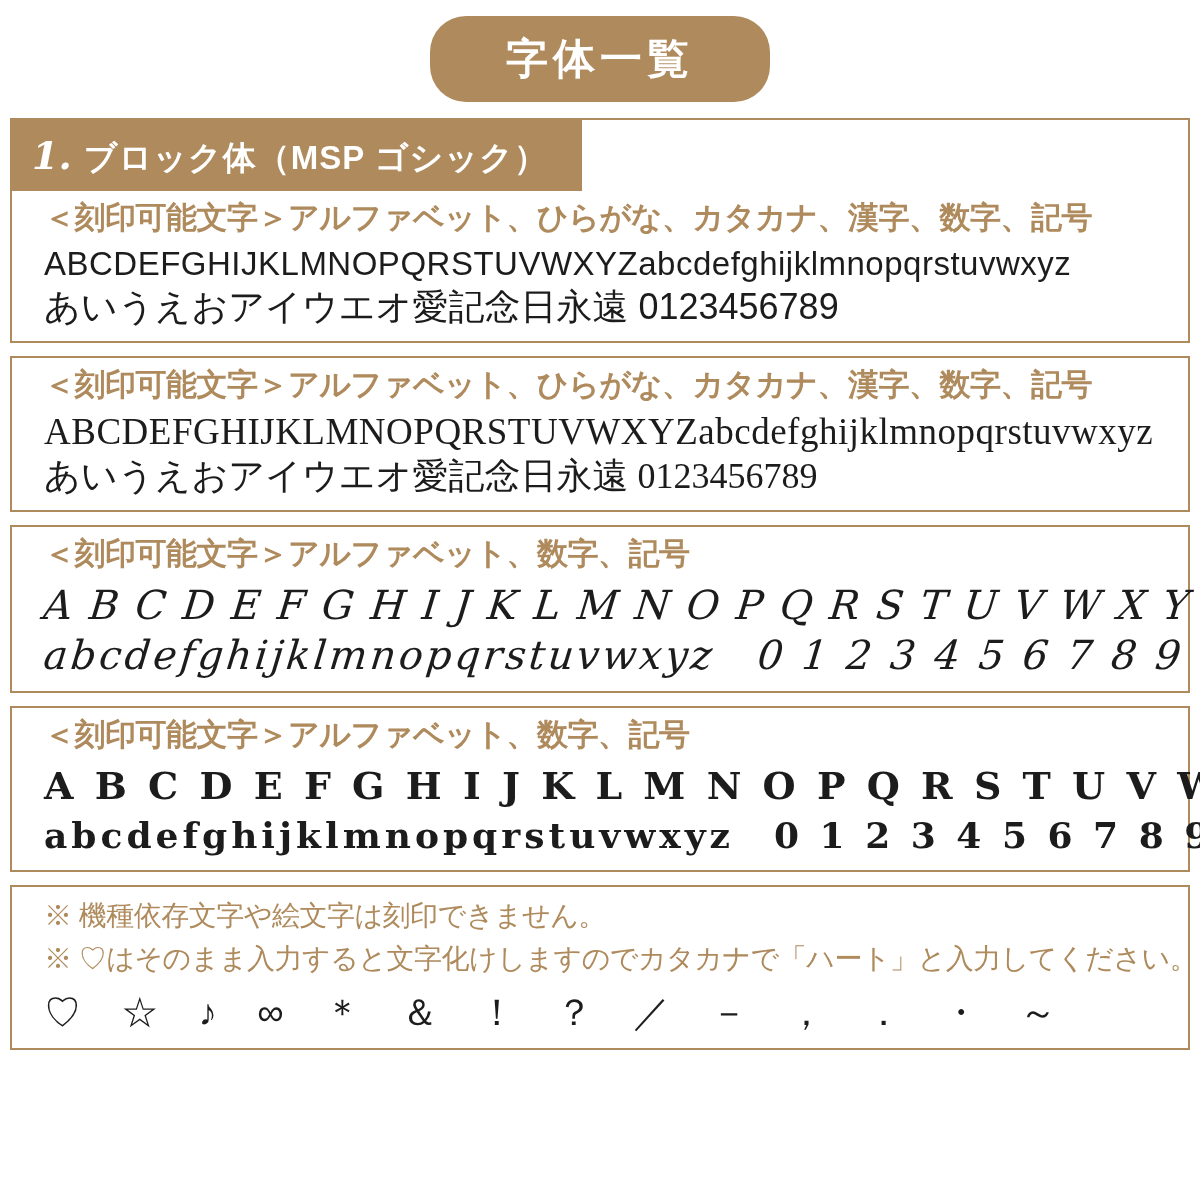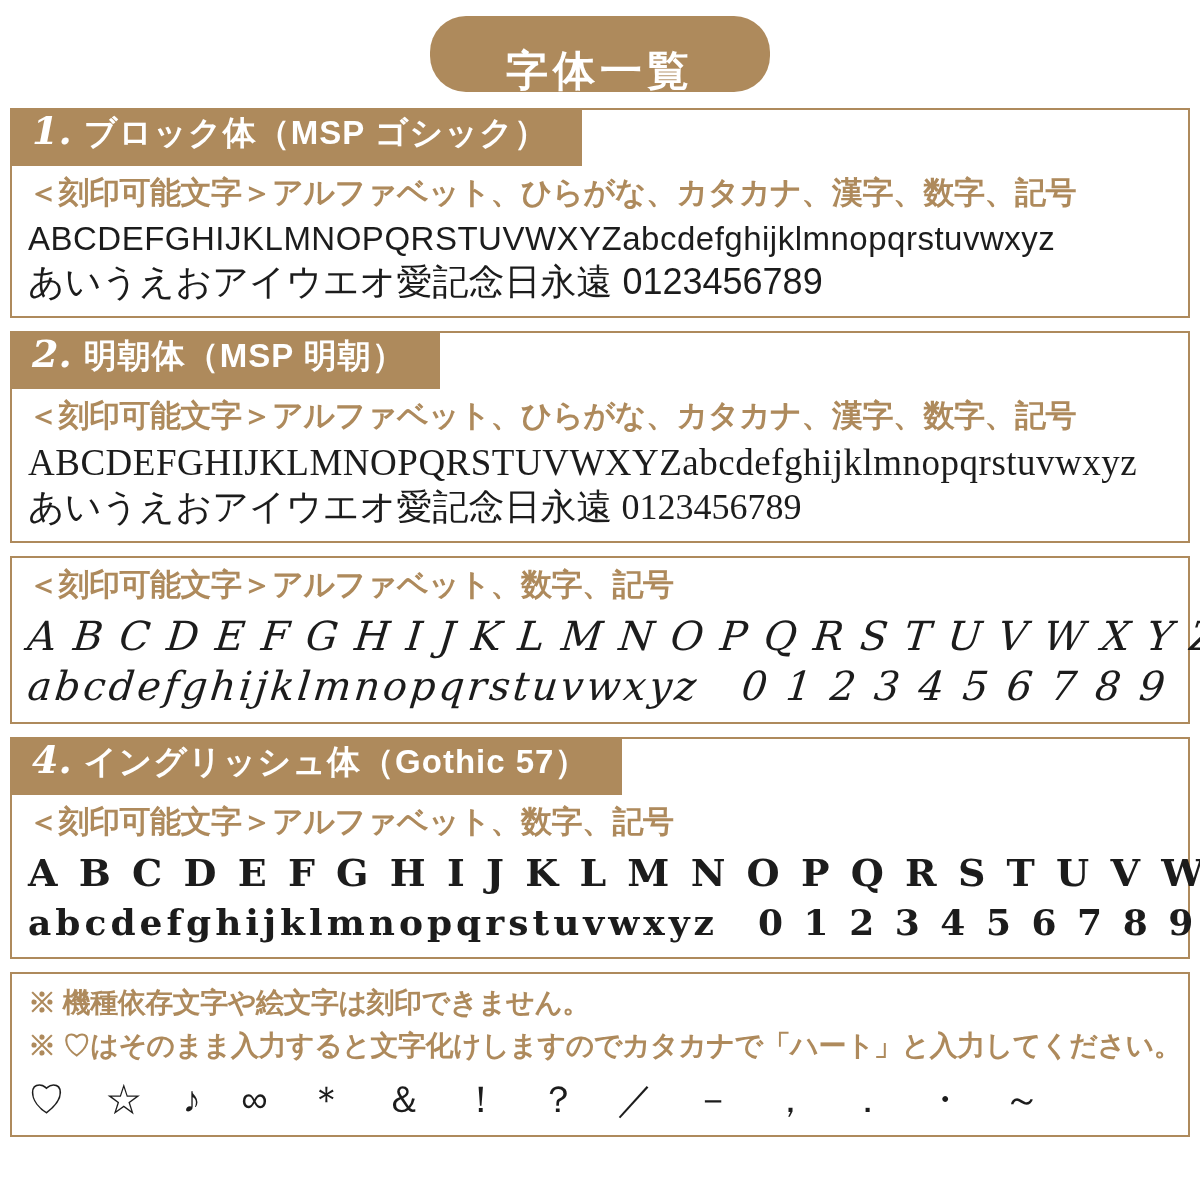--- a/index.html
+++ b/index.html
@@ -9,62 +9,62 @@
   }
   * { margin: 0; padding: 0; box-sizing: content-box; }
   html, body {
     width: 1200px; height: 1200px;
     overflow: hidden;
     background: var(--bg);
     font-family: "Liberation Sans", sans-serif;
   }
   
   .title-pill {
-    width: 340px; height: 76px;
+    width: 340px; height: 86px;
     margin: 16px auto 16px;
     background: var(--brown);
     border-radius: 36px;
-    display: flex; align-items: flex-end; justify-content: center;
+    display: flex; align-items: center; justify-content: center;
   }
   .title-pill .title-text {
     color: #fff;
     font-size: 42px;
     font-weight: bold;
     letter-spacing: 5px;
     line-height: 1;
   }
   
   .section {
     margin: 0 10px 13px;
     border: 2px solid var(--brown);
     background: #fff;
   }
   .sec-header {
     display: inline-block;
     vertical-align: top;
     margin: -2px 0 0 -2px;
     background: var(--brown);
     color: #fff;
-    padding: 1px 34px 5px 22px;
+    padding: 16px 34px 5px 22px;
     line-height: 44px;
     white-space: nowrap;
   }
   .sec-num {
     font-family: "DejaVu Serif", serif;
     font-style: italic;
     font-weight: bold;
     font-size: 38px;
     margin-right: 12px;
   }
   .sec-title {
     font-size: 33px;
     font-weight: bold;
     letter-spacing: 1px;
   }
-  .sec-body { padding: 7px 16px 11px; }
+  .sec-body { padding: 7px 32px 11px; }
   .charset-line {
     color: var(--brown);
     font-weight: bold;
     font-size: 31px;
     letter-spacing: -0.5px;
     line-height: 40px;
     margin-bottom: 6px;
     white-space: nowrap;
   }
   .sample { color: var(--ink); white-space: nowrap; }
@@ -76,21 +76,21 @@
   .mincho-jp    { font-family: "Liberation Serif", serif; font-size: 36px; line-height: 46px; }
   
   .script-upper { font-family: "DejaVu Serif", serif; font-style: italic; font-size: 40px; line-height: 50px; letter-spacing: 2px; transform: skewX(-6deg); transform-origin: left; }
   .script-lower { font-family: "DejaVu Serif", serif; font-style: italic; font-size: 40px; line-height: 50px; letter-spacing: 3px; transform: skewX(-6deg); transform-origin: left; }
   
   .black-upper { font-family: "DejaVu Serif", serif; font-weight: bold; font-size: 38px; line-height: 50px; letter-spacing: 4px; }
   .black-lower { font-family: "DejaVu Serif", serif; font-weight: bold; font-size: 36px; line-height: 48px; letter-spacing: 4px; }
   
   .note-line {
     color: var(--brown);
-    font-weight: bold;
+    font-weight: normal;
     font-size: 28px;
     line-height: 43px;
     letter-spacing: -0.5px;
     white-space: nowrap;
   }
   .symbols-row {
     margin-top: 9px;
     color: var(--ink);
     font-size: 37px;
     line-height: 48px;
@@ -112,46 +112,40 @@
   <div class="sec-body">
     <div class="charset-line">
       <span>＜刻印可能文字＞</span><span>アルファベット、ひらがな、カタカナ、漢字、数字、記号</span>
     </div>
     <div class="sample gothic-latin">ABCDEFGHIJKLMNOPQRSTUVWXYZabcdefghijklmnopqrstuvwxyz</div>
     <div class="sample gothic-jp">あいうえおアイウエオ愛記念日永遠 0123456789</div>
   </div>
 </div>
 
 <div class="section">
-  <div class="sec-header">
-    <span class="sec-num">2.</span><span class="sec-title">明朝体（MSP 明朝）</span>
-  </div>
   <div class="sec-body">
     <div class="charset-line">
       <span>＜刻印可能文字＞</span><span>アルファベット、ひらがな、カタカナ、漢字、数字、記号</span>
     </div>
     <div class="sample mincho-latin">ABCDEFGHIJKLMNOPQRSTUVWXYZabcdefghijklmnopqrstuvwxyz</div>
     <div class="sample mincho-jp">あいうえおアイウエオ愛記念日永遠 0123456789</div>
   </div>
 </div>
 
 <div class="section">
   <div class="sec-body">
     <div class="charset-line">
       <span>＜刻印可能文字＞</span><span>アルファベット、数字、記号</span>
     </div>
     <div class="sample script-upper">A B C D E F G H I J K L M N O P Q R S T U V W X Y Z</div>
     <div class="sample script-lower">abcdefghijklmnopqrstuvwxyz　0 1 2 3 4 5 6 7 8 9</div>
   </div>
 </div>
 
 <div class="section">
-  <div class="sec-header">
-    <span class="sec-num">4.</span><span class="sec-title">イングリッシュ体（Gothic 57）</span>
-  </div>
   <div class="sec-body">
     <div class="charset-line">
       <span>＜刻印可能文字＞</span><span>アルファベット、数字、記号</span>
     </div>
     <div class="sample black-upper">A B C D E F G H I J K L M N O P Q R S T U V W X Y Z</div>
     <div class="sample black-lower">abcdefghijklmnopqrstuvwxyz　0 1 2 3 4 5 6 7 8 9</div>
   </div>
 </div>
 
 <div class="section">

